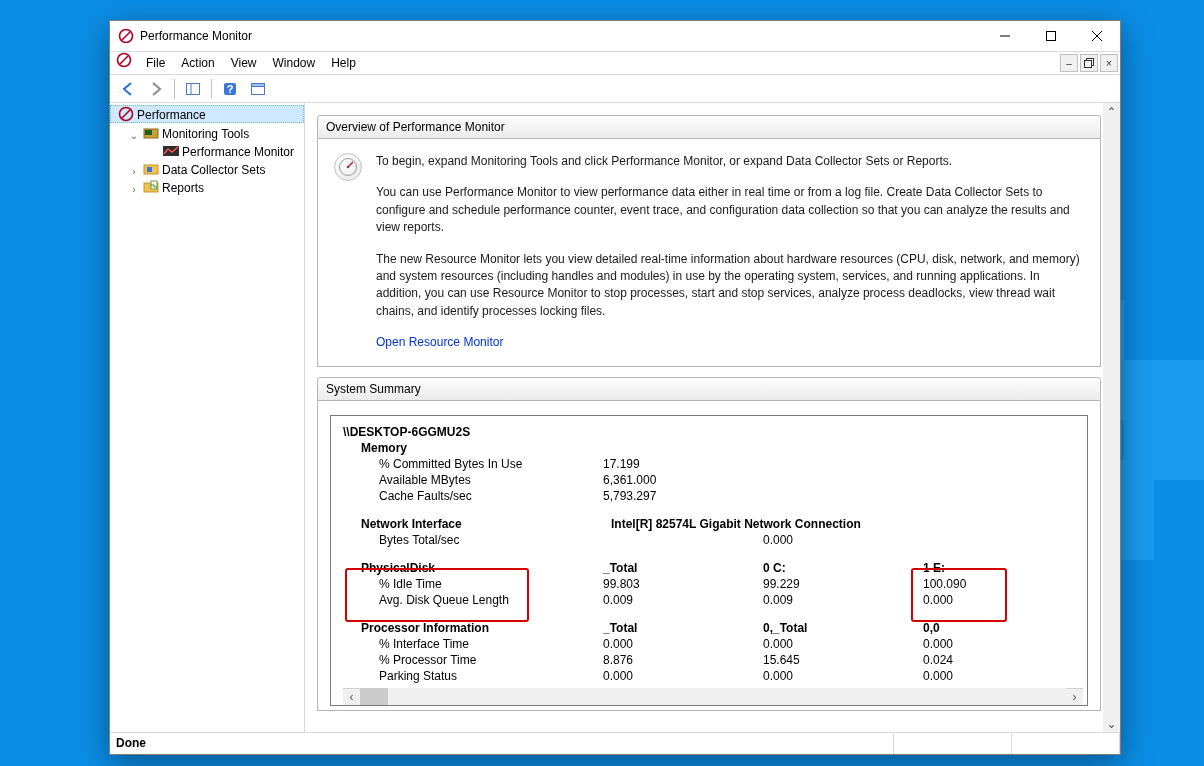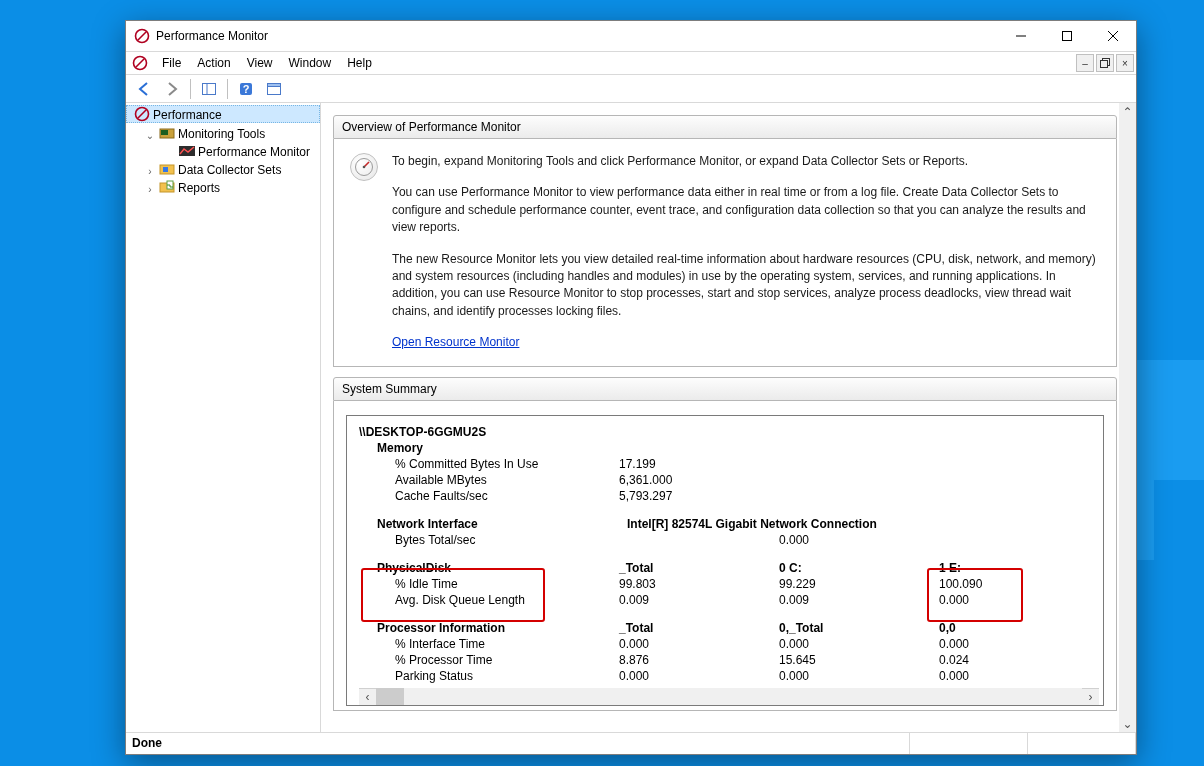--- a/index.html
+++ b/index.html
@@ -7,33 +7,33 @@
   body { background:#0b8ee6; position:relative; overflow:hidden; }
   
   .backdrop-accent { position:absolute; right:0; top:300px; width:140px; height:260px; }
   .backdrop-accent::before,
   .backdrop-accent::after { content:""; position:absolute; background:#1a9cf0; }
   .backdrop-accent::before { left:0; top:0; width:60px; height:120px; }
   .backdrop-accent::after  { left:60px; top:60px; width:80px; height:120px; }
   .backdrop-accent .b3 { position:absolute; left:20px; top:160px; width:70px; height:100px; background:#1a9cf0; }
   
   .window {
-    position:absolute; left:125px; top:20px; width:1012px; height:735px;
+    position:absolute; left:109px; top:20px; width:1012px; height:735px;
     background:#fff; border:1px solid #7d7d7d; box-shadow:0 8px 30px rgba(0,0,0,.4);
     display:flex; flex-direction:column;
   }
   
   .titlebar { height:30px; display:flex; align-items:center; padding-left:8px; background:#fff; }
   .titlebar .title-icon { width:16px; height:16px; margin-right:6px; display:inline-flex; align-items:center; justify-content:center; }
   .titlebar .title-text { font-size:12px; color:#000; }
   .win-btns { margin-left:auto; display:flex; }
   .win-btn { width:46px; height:30px; display:flex; align-items:center; justify-content:center; }
   .win-btn svg { width:10px; height:10px; }
   
-  .menubar { height:24px; border-top:1px solid #d9d9d9; border-bottom:1px solid #d9d9d9; display:flex; align-items:center; padding-left:4px; background:#fff; position:relative; }
+  .menubar { height:24px; border-top:1px solid #d9d9d9; border-bottom:1px solid #d9d9d9; display:flex; align-items:flex-start; padding-left:4px; background:#fff; position:relative; }
   .menubar .mi-icon { width:16px; height:16px; margin:0 6px 0 2px; display:inline-flex; align-items:center; justify-content:center; }
   .menubar .menu-item { padding:0 8px; height:100%; display:flex; align-items:center; cursor:default; }
   .menubar-right { position:absolute; right:2px; top:2px; display:flex; gap:2px; }
   .menubar-right .wb { width:18px; height:18px; border:1px solid #c0c0c0; background:#f0f0f0; display:flex; align-items:center; justify-content:center; font-size:10px; color:#333; }
   
   .toolbar { height:28px; display:flex; align-items:center; padding-left:6px; gap:4px; border-bottom:1px solid #d9d9d9; }
   .tb-btn { width:24px; height:24px; display:flex; align-items:center; justify-content:center; border:1px solid transparent; }
   .tb-sep { width:1px; height:20px; background:#c0c0c0; margin:0 2px; }
   
   .panes { flex:1; display:flex; min-height:0; }
@@ -50,21 +50,21 @@
   .panel-header {
     height:24px; display:flex; align-items:center; padding:0 8px;
     background:linear-gradient(#fdfdfd,#ebebeb);
     border:1px solid #b6b6b6; border-radius:3px 3px 0 0;
     font-size:12px; margin-right:2px;
   }
   .panel-body { border:1px solid #b6b6b6; border-top:none; padding:14px 16px; display:flex; gap:14px; margin-right:2px; }
   .panel-icon { width:28px; height:28px; flex:0 0 28px; border:1px solid #c0c0c0; border-radius:50%; display:flex; align-items:center; justify-content:center; background:radial-gradient(circle at 35% 35%, #fff, #e6e6e6); }
   .panel-text { flex:1; font-size:12px; color:#1a1a1a; line-height:1.45; }
   .panel-text p { margin:0 0 14px 0; }
-  .link { color:#0033cc; text-decoration:underline; cursor:pointer; }
+  .link { color:#0033cc; cursor:pointer; }
   .summary-body { border:1px solid #b6b6b6; border-top:none; padding:14px 12px 4px 12px; margin-right:2px; }
   .summary-box { border:1px solid #7a7a7a; padding:8px 4px 0 12px; position:relative; }
   .summary-row { display:flex; font-size:12px; line-height:16px; font-weight:600; }
   .summary-row.normal { font-weight:400; }
   .sc-label { flex:0 0 260px; }
   .sc-v { width:160px; text-align:left; padding-right:8px; }
   .pad1 { padding-left:18px; }
   .pad2 { padding-left:36px; }
   .block-gap { height:12px; }
   .redbox { position:absolute; border:2px solid #d40000; border-radius:3px; pointer-events:none; }

